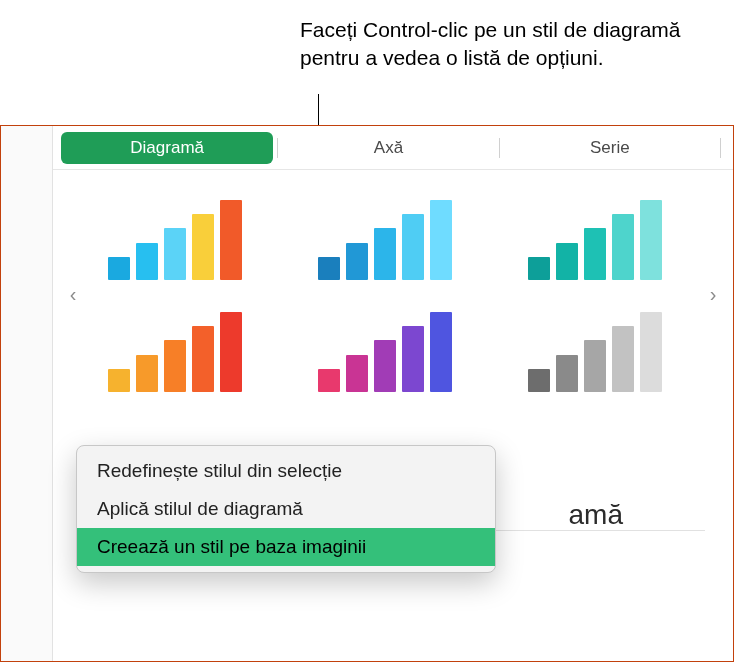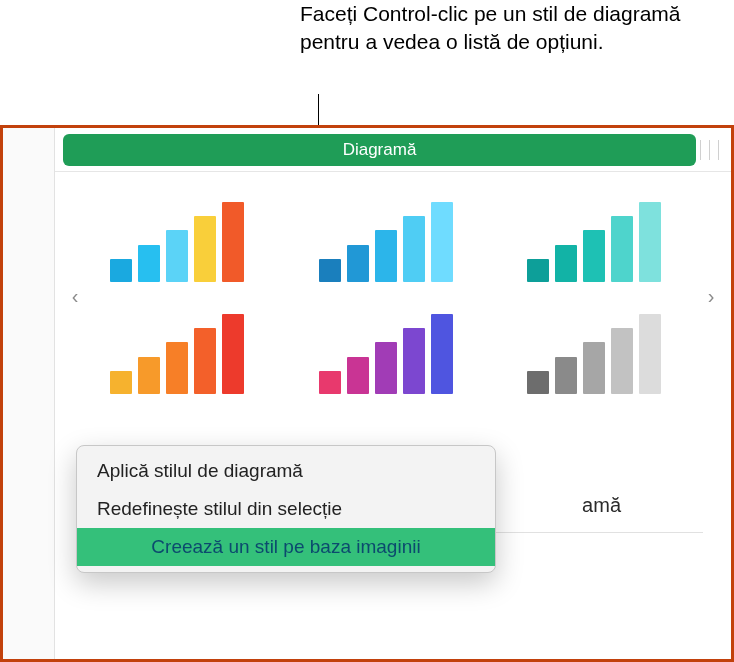--- a/index.html
+++ b/index.html
@@ -6,42 +6,42 @@
     body {
       font-family: -apple-system, 'Helvetica Neue', Helvetica, Arial, sans-serif;
       width: 734px;
       height: 662px;
       background: #fff;
       position: relative;
       overflow: hidden;
     }
     .callout {
       position: absolute;
-      top: 0;
+      top: 16px;
       left: 300px;
       width: 420px;
       font-size: 21px;
       line-height: 1.35;
       color: #000;
     }
     .callout-line {
       position: absolute;
       top: 94px;
       left: 318px;
       width: 1px;
       height: 172px;
       background: #000;
     }
     .panel {
       position: absolute;
       top: 125px;
       left: 0;
       right: 0;
       bottom: 0;
-      border: 3px solid #c2410c;
+      border: 1px solid #c2410c;
       background: #5eead4;
     }
     .left-strip {
       position: absolute;
       top:0; left:0; bottom:0;
       width: 52px;
       background: #fafafa;
       border-right: 1px solid #e2e2e2;
     }
     .inspector {
@@ -109,23 +109,23 @@
       justify-content:center;
       color: #8a8a8a;
       font-size: 20px;
       cursor: pointer;
       user-select: none;
     }
     .nav-arrow.left { left: 8px; }
     .nav-arrow.right { right: 8px; }
     .truncated-label {
       position: absolute;
-      top: 322px;
+      top: 329px;
       right: 110px;
-      font-size: 20px;
+      font-size: 28px;
       color: #2b2b2b;
     }
     .hr {
       position: absolute;
       top: 360px;
       left: 28px;
       right: 28px;
       height: 1px;
       background: #e1e1e1;
     }
@@ -142,39 +142,40 @@
       padding: 6px 0;
     }
     .menu-item {
       padding: 8px 20px;
       font-size: 19px;
       color: #222;
       cursor: pointer;
     }
     .menu-item.highlight {
       background: #34c07a;
-      color: #0c4a6e;
-      text-align: center;
+      color: #000000;
     }
   </style>
 </head>
 <body>
 
 <div class="callout">Faceți Control-clic pe un stil de diagramă pentru a vedea o listă de opțiuni.</div>
 <div class="callout-line"></div>
 
 <div class="panel">
   <div class="left-strip"></div>
 
   <div class="inspector">
 
     <div class="tabs">
       <div class="tab active">Diagramă</div>
       <div class="tab-sep"></div>
+      <div class="tab">Axă</div>
       <div class="tab-sep"></div>
+      <div class="tab">Serie</div>
       <div class="tab-sep"></div>
     </div>
 
     <div class="styles-area">
       <div class="nav-arrow left">
         <span>‹</span>
       </div>
       <div class="nav-arrow right">
         <span>›</span>
       </div>
@@ -225,16 +226,16 @@
         </div>
 
       <div class="truncated-label">amă</div>
       <div class="hr"></div>
     </div>
 
   </div>
 </div>
 
 <div class="context-menu">
+  <div class="menu-item">Redefinește stilul din selecție</div>
   <div class="menu-item">Aplică stilul de diagramă</div>
-  <div class="menu-item">Redefinește stilul din selecție</div>
   <div class="menu-item highlight">Creează un stil pe baza imaginii</div>
 </div>
 
 </body></html>

